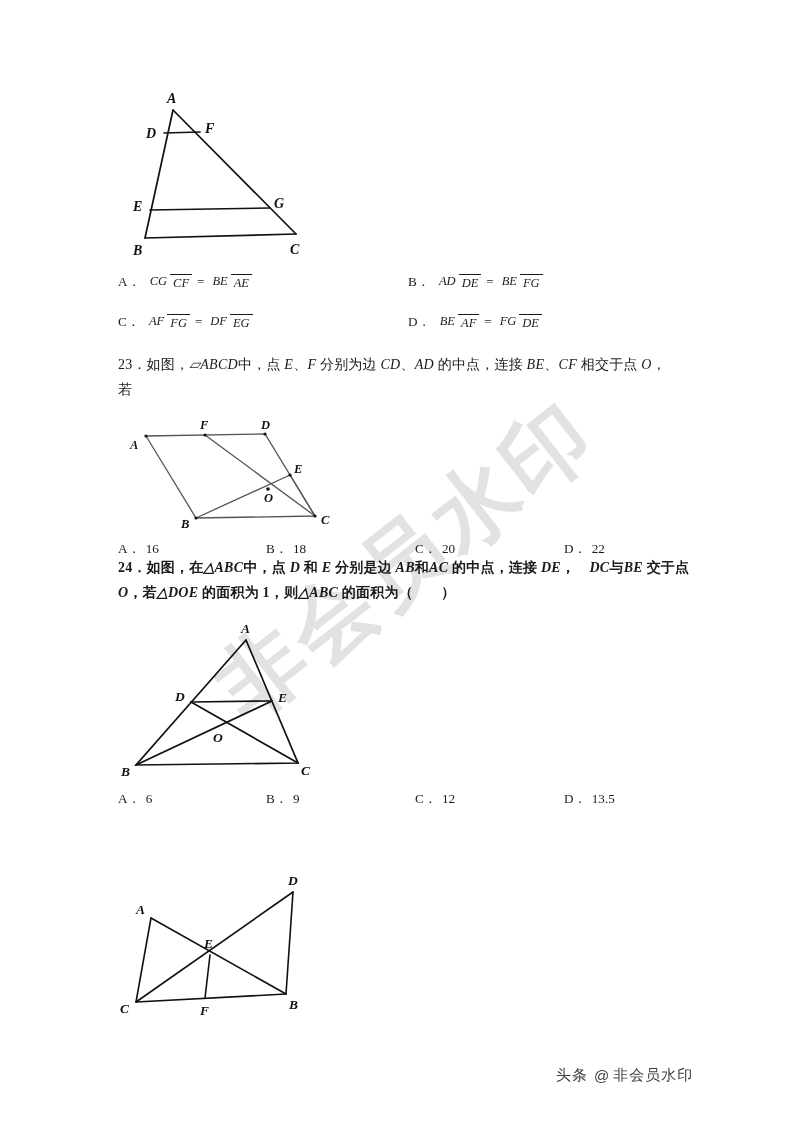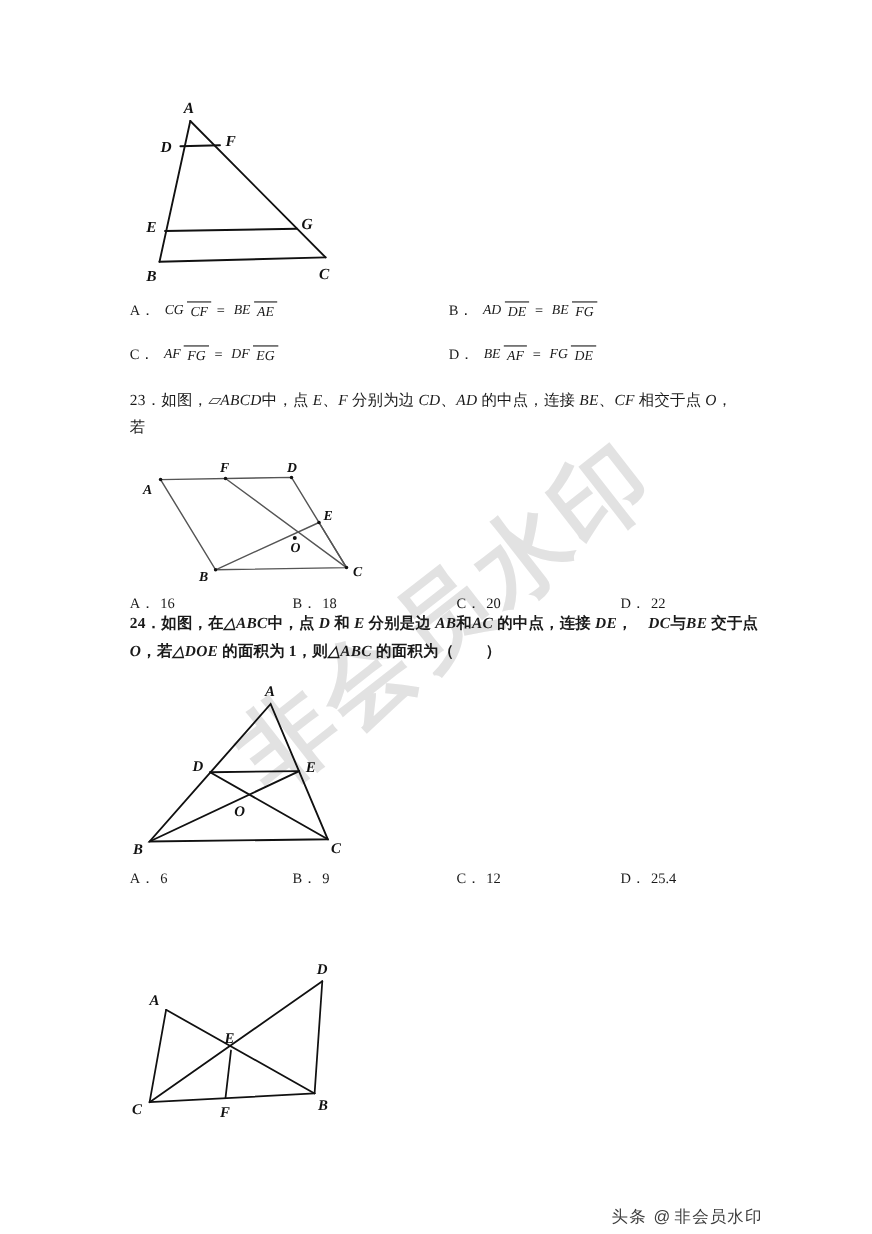--- a/index.html
+++ b/index.html
@@ -311,21 +311,21 @@
     <div class="opt" style="width:149px;">
       <span class="lbl">B．</span>
       <span>9</span>
     </div>
     <div class="opt" style="width:149px;">
       <span class="lbl">C．</span>
       <span>12</span>
     </div>
     <div class="opt">
       <span class="lbl">D．</span>
-      <span>25.4</span>
+      <span>13.5</span>
     </div>
   </div>
 
   <div class="qtext" style="left:118px; top:818px; width:575px;">
   </div>
 
   <div class="fig" style="left:118px; top:870px;">
     <svg width="205" height="148" viewBox="0 0 205 148">
       <g stroke="#111111" stroke-width="1.6" fill="none" stroke-linecap="round">
 
@@ -345,19 +345,19 @@
         <text x="170" y="15">D</text>
         <text x="18" y="44">A</text>
         <text x="86" y="78">E</text>
         <text x="2" y="143">C</text>
         <text x="82" y="145">F</text>
         <text x="171" y="139">B</text>
       </g>
     </svg>
   </div>
 
-  <div class="footer" style="left:556px; top:1097px;text-align:right;">
+  <div class="footer" style="left:556px; top:1066px;text-align:right;">
     <span>头条</span>
     <span class="at">@</span>
     <span>非会员水印</span>
   </div>
 
 </div>
 
 </body></html>

